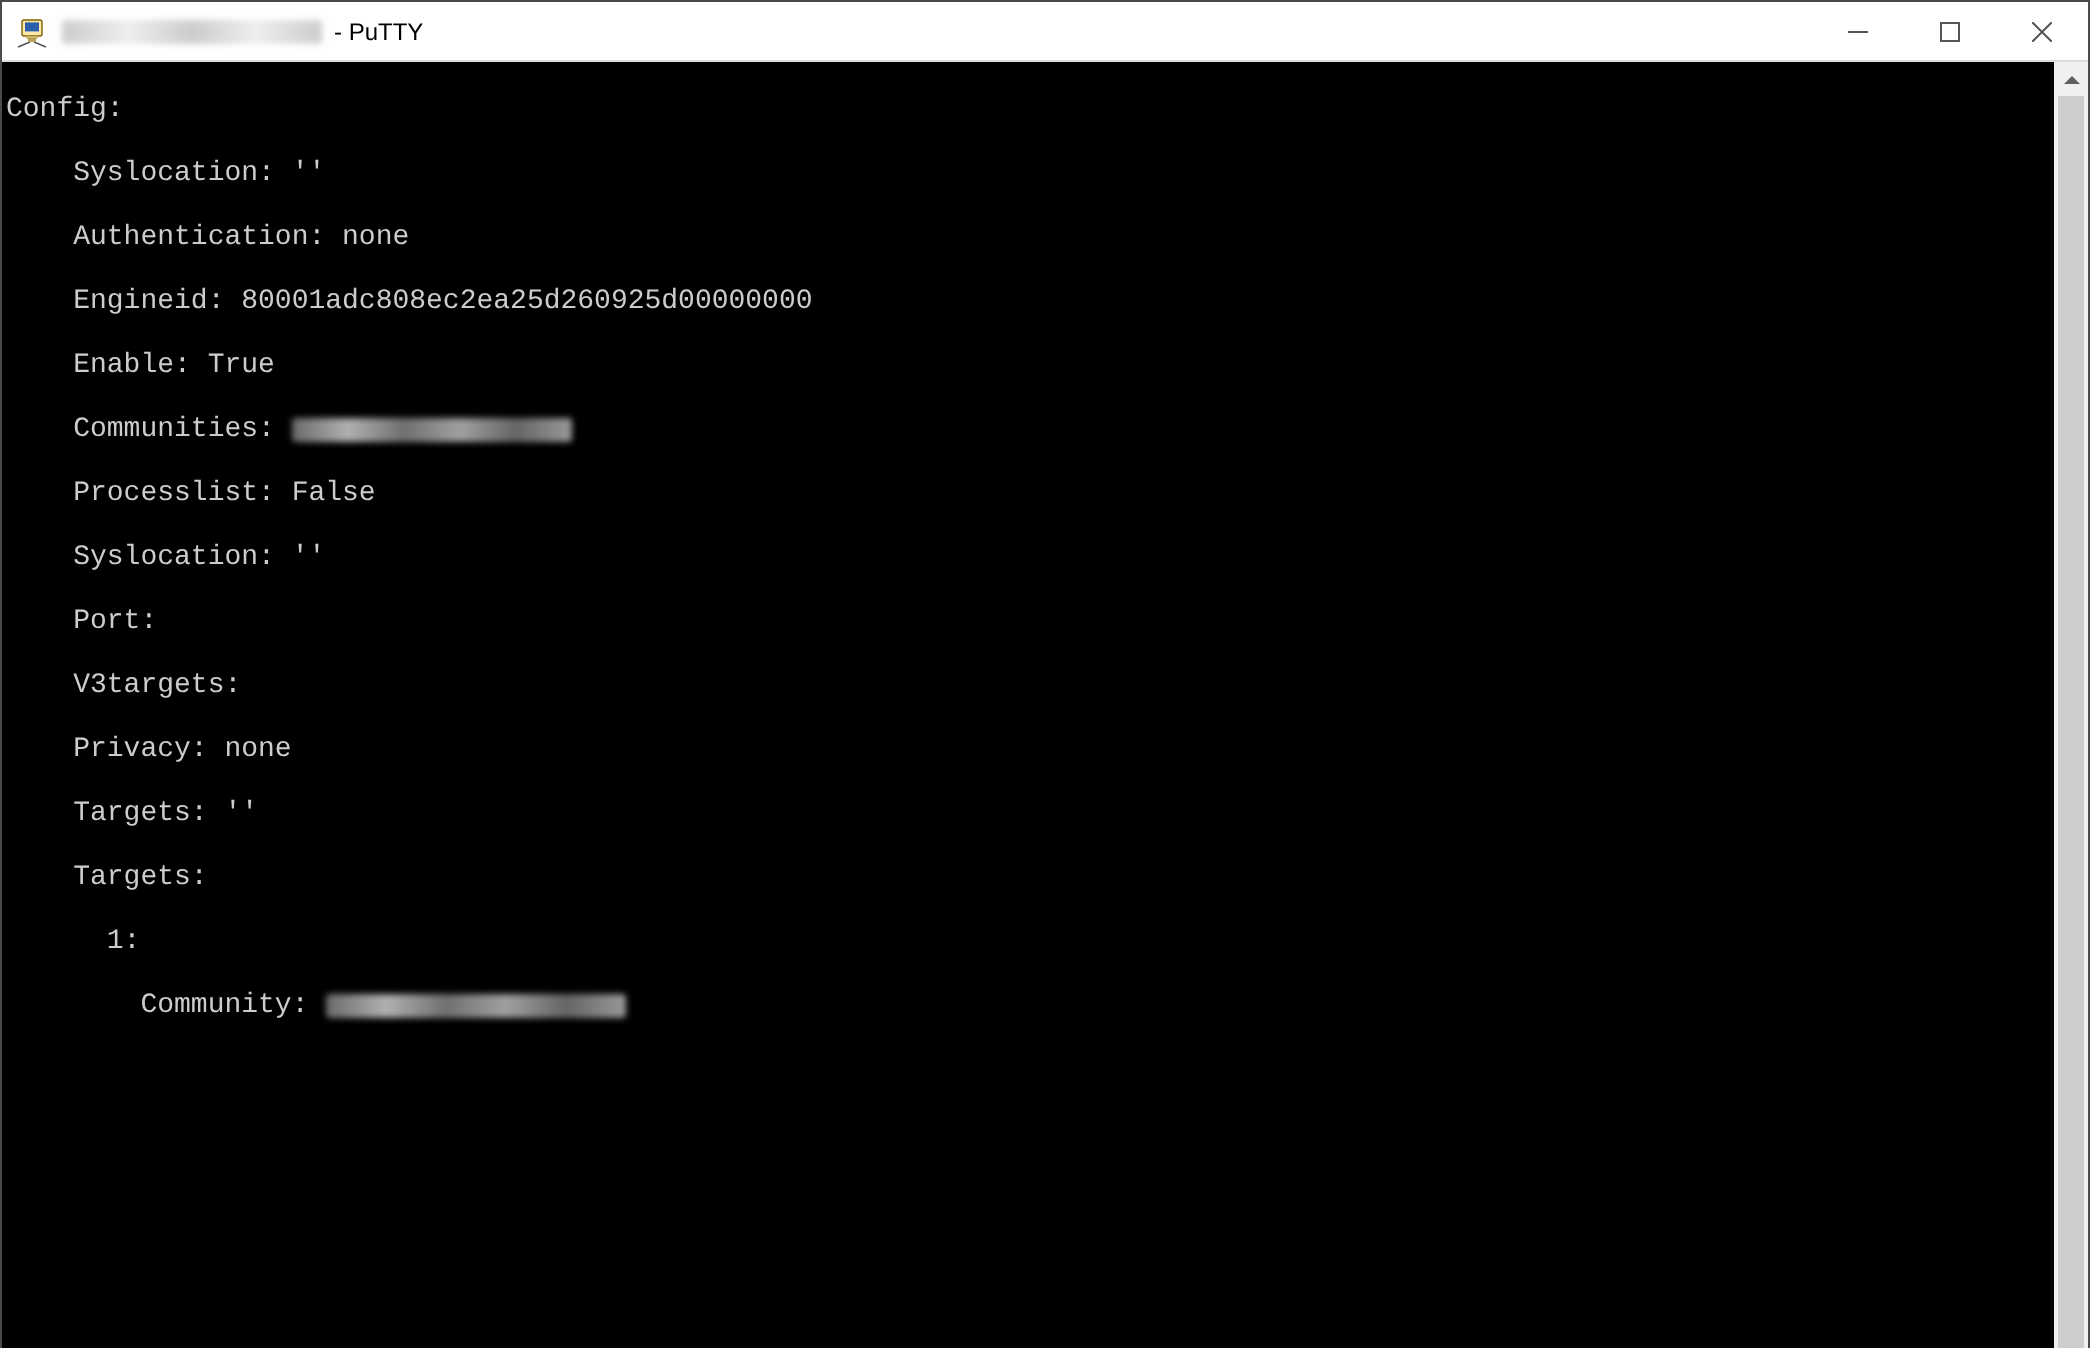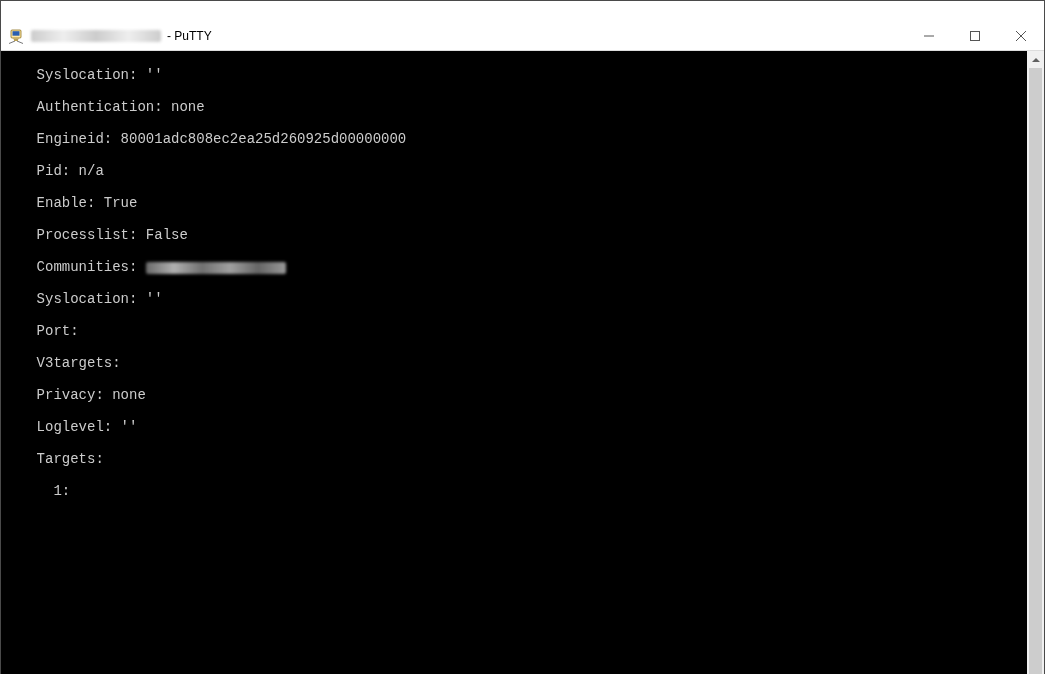--- a/index.html
+++ b/index.html
@@ -9,21 +9,20 @@
     border: 1px solid #4a4a4a;
     background: #fff;
     display: flex; flex-direction: column;
     position: relative;
   }
   .titlebar {
     height: 30px; background: #ffffff;
     display: flex; align-items: center;
     border-bottom: 1px solid #ddd;
     user-select: none;
-    margin-top: 20px;
   }
   .titlebar .icon-slot { width: 30px; display:flex; align-items:center; justify-content:center; }
   .titlebar .icon-slot svg { width:16px; height:16px; }
   .titlebar .title-text { flex: 0 0 auto; font-size: 12px; color: #000; display:flex; align-items:center; gap:6px;}
   .titlebar .spacer { flex: 1 1 auto; }
   .win-btn { width: 46px; height: 30px; display:flex; align-items:center; justify-content:center; cursor:pointer; }
   .win-btn svg { width:10px; height:10px; stroke:#555; stroke-width:1; fill:none; }
   .smudge {
     display:inline-block; height:12px; border-radius:2px;
     background: linear-gradient(90deg,#ccc 0%, #eee 25%, #ccc 50%, #eee 75%, #ccc 100%);
@@ -91,34 +90,35 @@
     </div>
     <div class="win-btn close">
       <svg viewBox="0 0 10 10">
           <path d="M0 0 L10 10 M10 0 L0 10"></path>
         </svg>
     </div>
   </div>
 
   <div class="client">
     <div class="terminal">
+<div class="line">Config:</div>
 <div class="line">    Syslocation: ''</div>
 <div class="line">    Authentication: none</div>
 <div class="line">    Engineid: 80001adc808ec2ea25d260925d00000000</div>
-<div class="line">    Pid: n/a</div>
 <div class="line">    Enable: True</div>
+<div class="line"><span>    Communities: </span><span class="term-smudge" style="width:140px"></span></div>
 <div class="line">    Processlist: False</div>
-<div class="line"><span>    Communities: </span><span class="term-smudge" style="width:140px"></span></div>
 <div class="line">    Syslocation: ''</div>
 <div class="line">    Port:</div>
 <div class="line">    V3targets:</div>
 <div class="line">    Privacy: none</div>
-<div class="line">    Loglevel: ''</div>
+<div class="line">    Targets: ''</div>
 <div class="line">    Targets:</div>
 <div class="line">      1:</div>
+<div class="line"><span>        Community: </span><span class="term-smudge" style="width:150px"></span></div>
 
 
 
 
 
 
 
 
 
 

